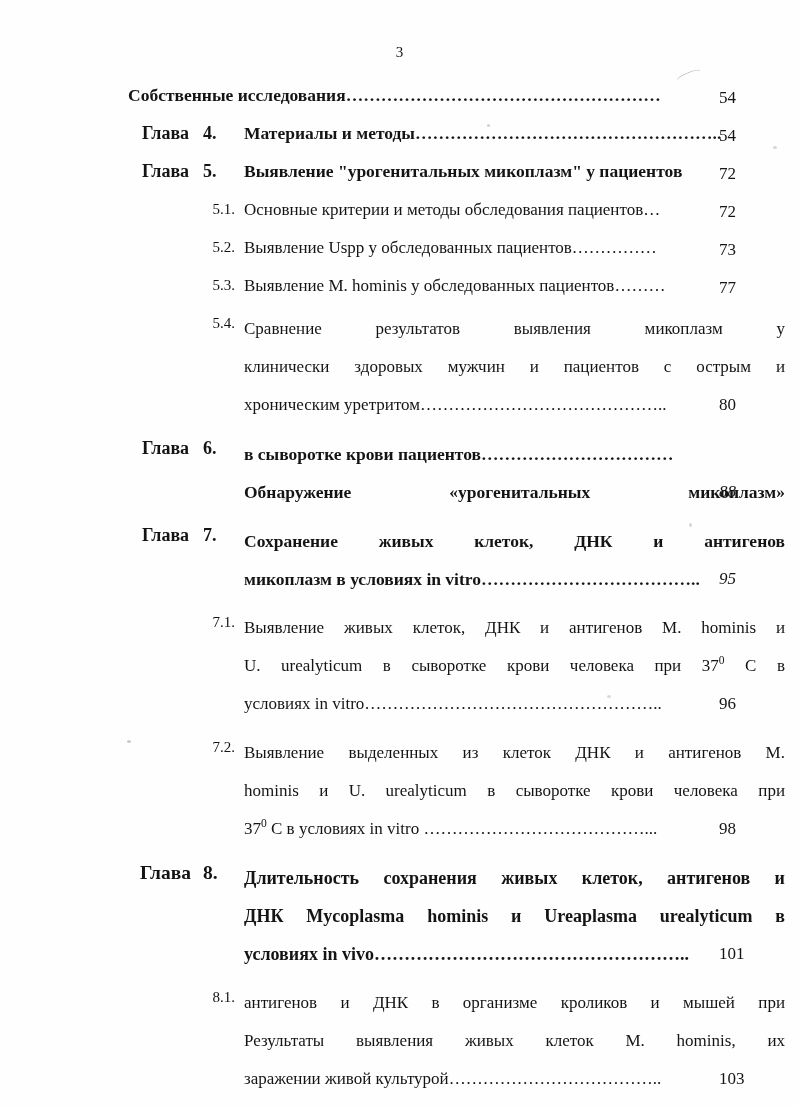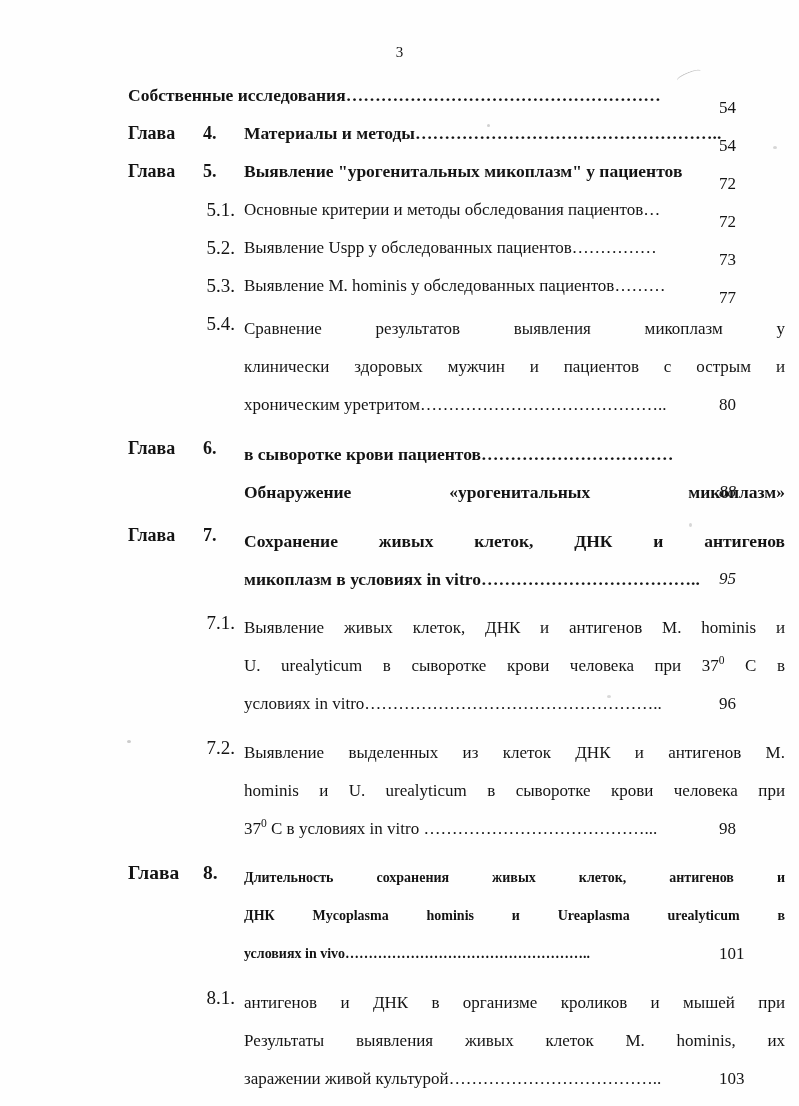--- a/index.html
+++ b/index.html
@@ -73,61 +73,62 @@
 
   
   .col-label {
     flex: 0 0 auto;
     width: 75px;
     margin-left: 128px;
     font-size: 18px;
     font-weight: bold;
     line-height: 27px;
     white-space: nowrap;
+    text-align: center;
   }
   .entry.big .col-label { font-size: 19.5px; }
 
   
   .col-num {
     flex: 0 0 auto;
     width: 41px;
     font-size: 18px;
     font-weight: bold;
     line-height: 27px;
     white-space: nowrap;
   }
   .entry.big .col-num { font-size: 19.5px; }
 
   
   .entry.sub .col-label { width: 0; margin-left: 128px; }
   .entry.sub .col-num {
     width: 116px;
     font-weight: normal;
-    font-size: 19px;
+    font-size: 15px;
     text-align: right;
     padding-right: 9px;
     box-sizing: border-box;
   }
 
   
   .entry.plain .col-label { width: 0; }
   .entry.plain .col-num { width: 0; }
 
   
   .col-text {
     flex: 1 1 auto;
     font-size: 17px;
     line-height: 38px;
     text-align: justify;
     text-align-last: left;
     padding-right: 14px;
     word-spacing: 0;
   }
   .entry.bold .col-text { font-weight: bold; font-size: 17.5px; }
-  .entry.big .col-text  { font-weight: bold; font-size: 14px; }
+  .entry.big .col-text  { font-weight: bold; font-size: 18px; }
 
   .col-text .line { display: block; }
   .col-text .line.justify {
     text-align: justify;
     text-align-last: justify;
   }
 
   sup.deg {
     font-size: .68em;
     vertical-align: super;
@@ -141,21 +142,21 @@
     width: 46px;
     text-align: left;
     font-size: 17px;
     line-height: 38px;
     white-space: nowrap;
   }
   .entry.bold .col-page,
   .entry.big  .col-page { font-weight: normal; }
 
   
-  .pg-l1 { top: 12px; margin-left: 43px; }
+  .pg-l1 { top: 2px; margin-left: 43px; }
   .pg-l2 { top: 38px; font-style: italic; }
   .pg-l3 { top: 76px; }
 
   
   .entry.single .col-text { line-height: 27px; }
   .entry.single .col-page { line-height: 27px; }
   .entry.single { margin-bottom: 11px; }
 </style>
 </head>
 <body>

